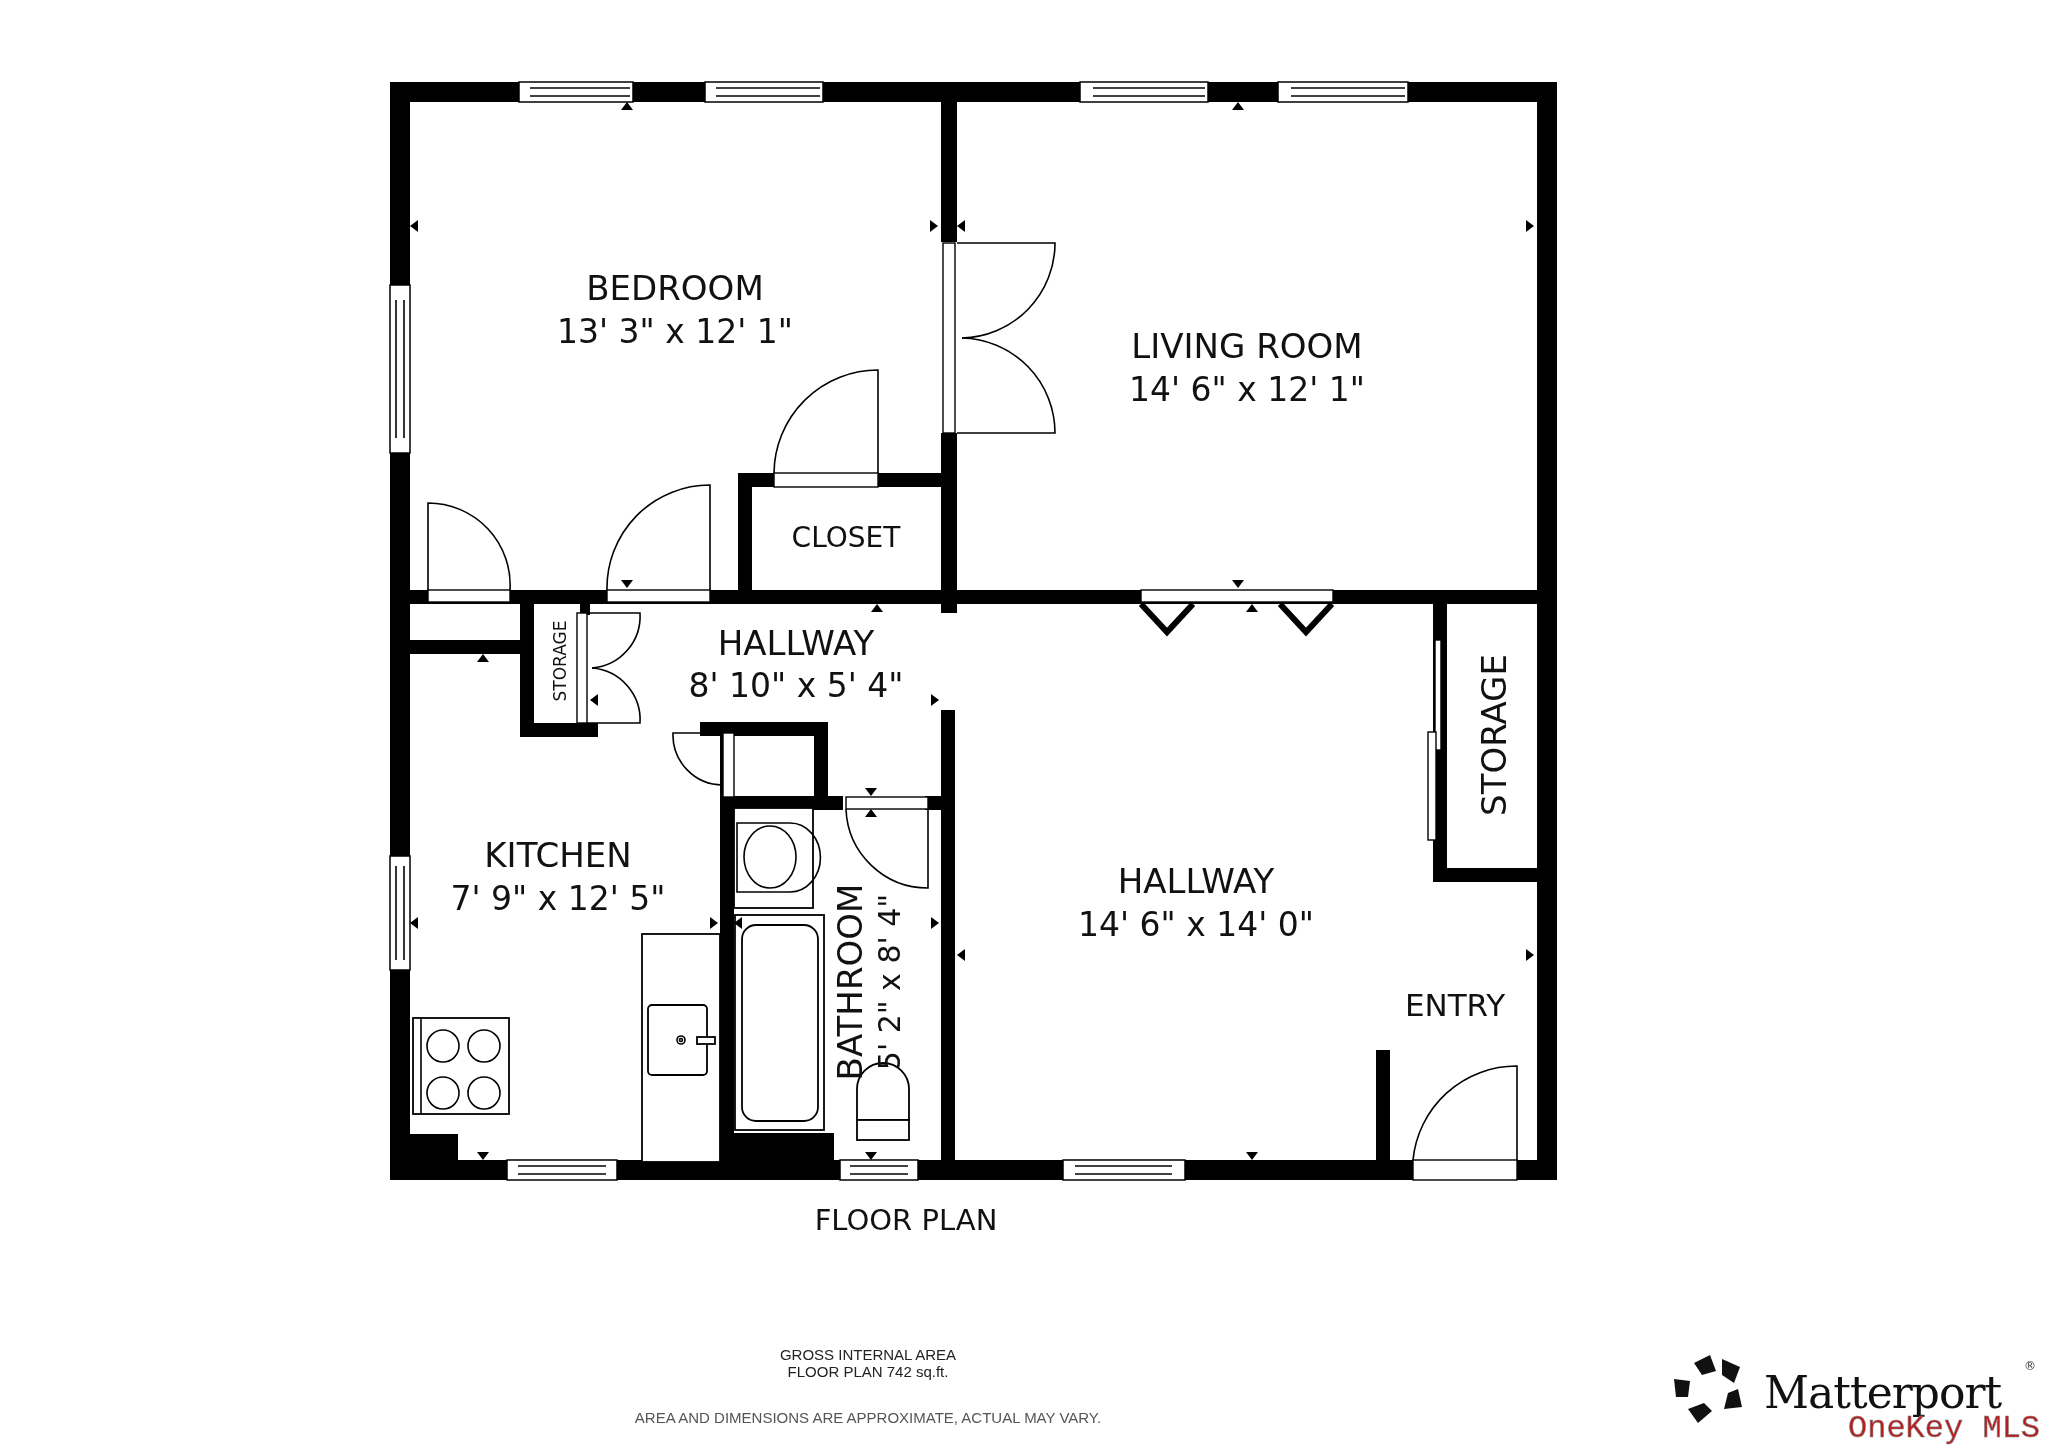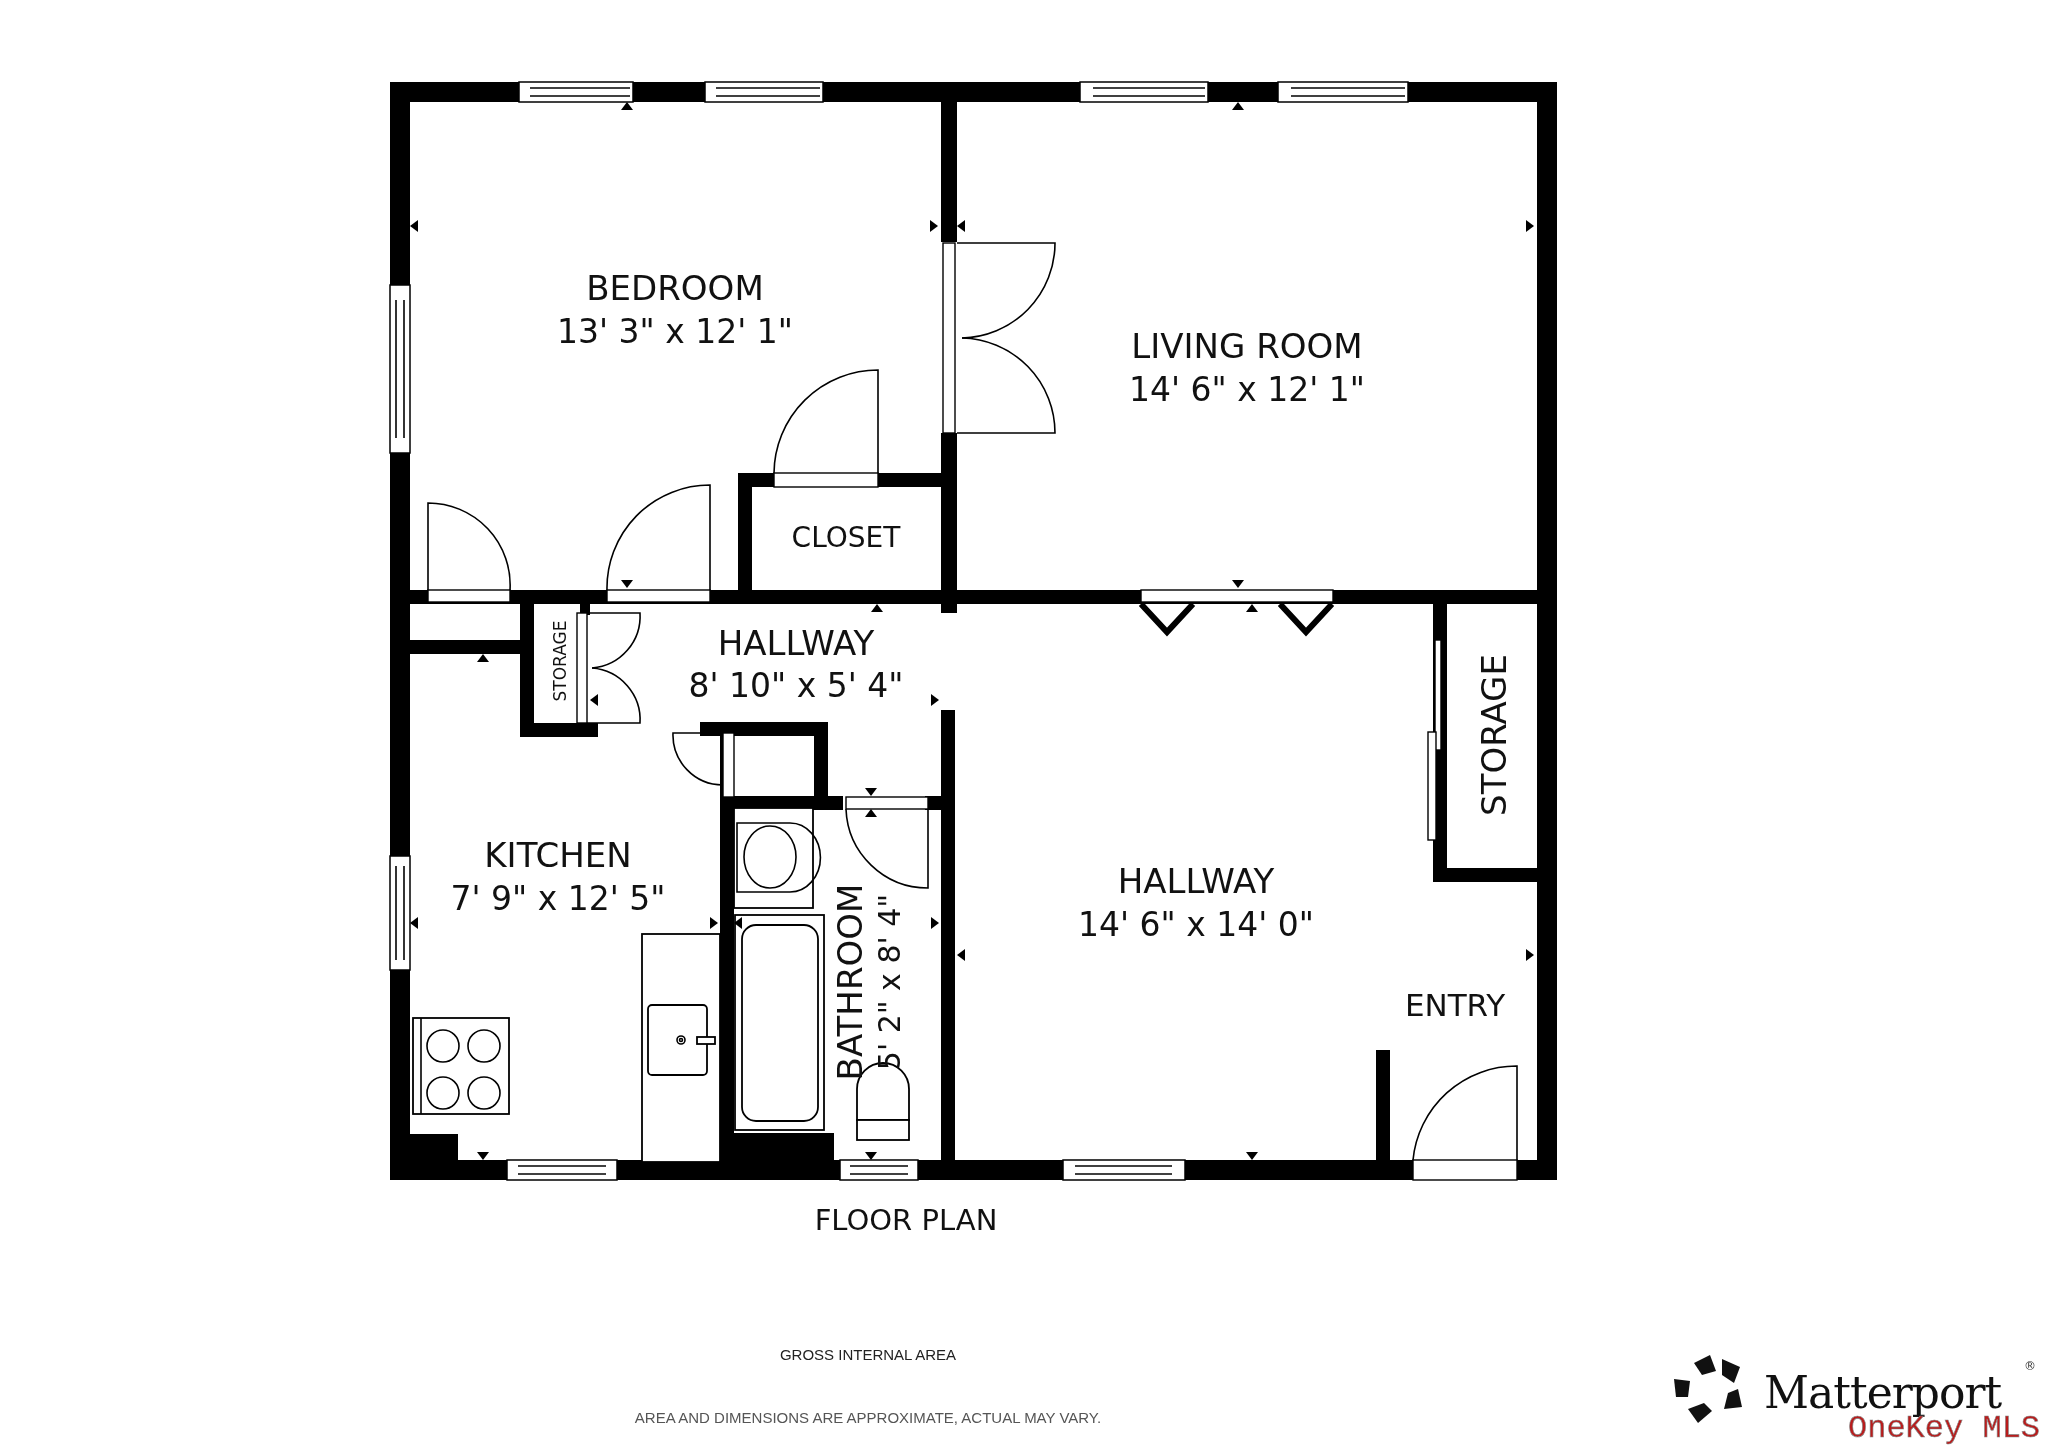--- a/index.html
+++ b/index.html
@@ -218,20 +218,21 @@
     <text class="lbl room-dim" x="1196" y="936">14' 6" x 14' 0"</text>
     <text class="lbl room-name" x="0" y="0" transform="translate(1506,735) rotate(-90)">STORAGE</text>
     <text class="lbl small" x="1455" y="1016" style="font-size:31px">ENTRY</text>
   </g>
 </svg>
 
 <div class="plan-title">FLOOR PLAN</div>
 
 <div class="foot foot1">
   <div>GROSS INTERNAL AREA</div>
+  <div>FLOOR PLAN 742 sq.ft.</div>
 </div>
 <div class="foot foot2">AREA AND DIMENSIONS ARE APPROXIMATE, ACTUAL MAY VARY.</div>
 
 <div class="brand">
   <svg width="76" height="70" viewBox="0 0 76 70" style="position:absolute;left:0;top:0">
     <polygon points="22,10 38,2 44,18 30,22" fill="#111"></polygon>
     <polygon points="50,6 68,14 62,30 50,22" fill="#111"></polygon>
     <polygon points="66,36 70,54 52,56 56,40" fill="#111"></polygon>
     <polygon points="40,58 26,70 16,56 32,50" fill="#111"></polygon>
     <polygon points="4,44 2,26 18,28 16,44" fill="#111"></polygon>

